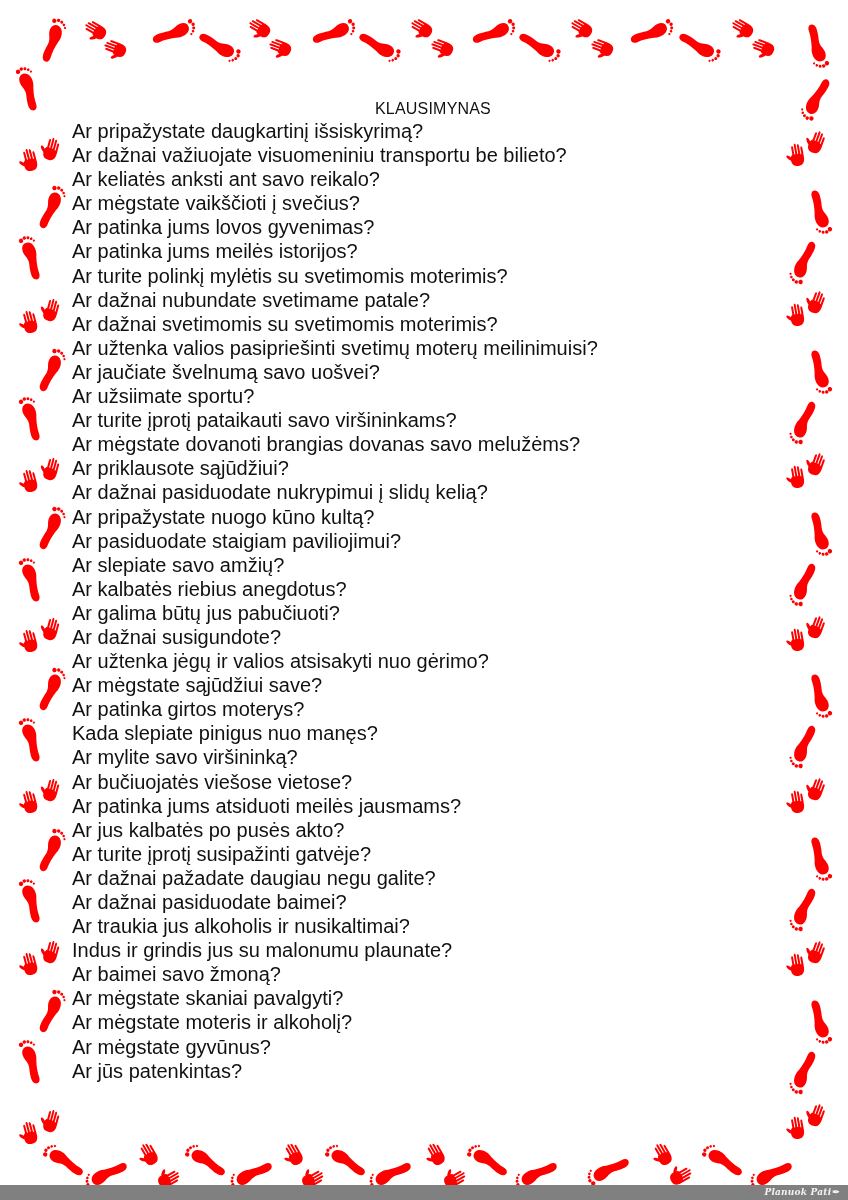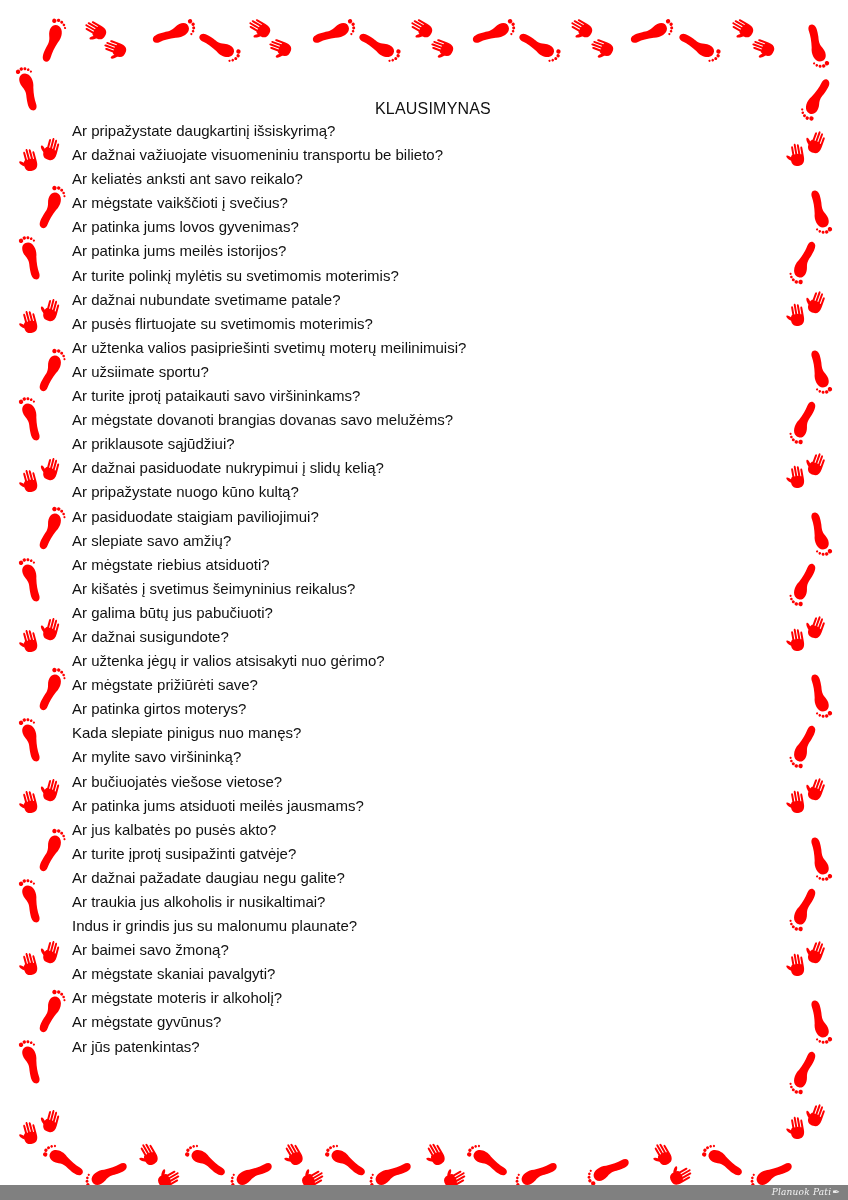--- a/index.html
+++ b/index.html
@@ -13,72 +13,73 @@
     .title {
       position: absolute; top: 74px; left: 8px; width: 848px;
       text-align: center; font-size: 16px; letter-spacing: 0.2px;
       padding-left: 0; box-sizing: border-box; margin-top: 26px;
     }
     .title span { position: relative; left: 1px; }
     .questions {
       position: absolute; left: 72px; top: 119px; margin: 0; padding: 0; list-style: none;
     }
     .questions li {
-      font-size: 15px; line-height: 24.1px; height: 24.1px; white-space: nowrap;
+      font-size: 20px; line-height: 24.1px; height: 24.1px; white-space: nowrap;
     }
     .border-layer { position: absolute; left: 0; top: 0; width: 848px; height: 1200px; pointer-events: none; }
     .bottom-bar {
       position: absolute; left: 0; top: 1185px; width: 848px; height: 15px;
       background: #808080;
     }
     .logo {
       position: absolute; right: 8px; top: 1187px;
       font-family: "DejaVu Serif", serif; font-style: italic;
-      font-size: 9px; color: #f2f2f2; letter-spacing: 0.2px;
+      font-size: 9px; color: #f2f2f2; letter-spacing: 0.2px; font-weight: bold;
     }
     .logo .quill { font-style: normal; font-size: 9px; margin-left: 1px; }
   </style>
 </head>
 <body>
 
 <div class="page">
   <div class="title"><span>KLAUSIMYNAS</span></div>
   <ul class="questions">
       <li>Ar pripažystate daugkartinį išsiskyrimą?</li>
       <li>Ar dažnai važiuojate visuomeniniu transportu be bilieto?</li>
       <li>Ar keliatės anksti ant savo reikalo?</li>
       <li>Ar mėgstate vaikščioti į svečius?</li>
       <li>Ar patinka jums lovos gyvenimas?</li>
       <li>Ar patinka jums meilės istorijos?</li>
       <li>Ar turite polinkį mylėtis su svetimomis moterimis?</li>
       <li>Ar dažnai nubundate svetimame patale?</li>
-      <li>Ar pusės flirtuojate su svetimomis moterimis?</li>
+      <li>Ar dažnai svetimomis su svetimomis moterimis?</li>
       <li>Ar užtenka valios pasipriešinti svetimų moterų meilinimuisi?</li>
+      <li>Ar jaučiate švelnumą savo uošvei?</li>
       <li>Ar užsiimate sportu?</li>
       <li>Ar turite įprotį pataikauti savo viršininkams?</li>
       <li>Ar mėgstate dovanoti brangias dovanas savo melužėms?</li>
       <li>Ar priklausote sąjūdžiui?</li>
       <li>Ar dažnai pasiduodate nukrypimui į slidų kelią?</li>
       <li>Ar pripažystate nuogo kūno kultą?</li>
       <li>Ar pasiduodate staigiam paviliojimui?</li>
       <li>Ar slepiate savo amžių?</li>
-      <li>Ar mėgstate riebius atsiduoti?</li>
-      <li>Ar kišatės į svetimus šeimyninius reikalus?</li>
+      <li>Ar kalbatės riebius anegdotus?</li>
       <li>Ar galima būtų jus pabučiuoti?</li>
       <li>Ar dažnai susigundote?</li>
       <li>Ar užtenka jėgų ir valios atsisakyti nuo gėrimo?</li>
-      <li>Ar mėgstate prižiūrėti save?</li>
+      <li>Ar mėgstate sąjūdžiui save?</li>
       <li>Ar patinka girtos moterys?</li>
       <li>Kada slepiate pinigus nuo manęs?</li>
       <li>Ar mylite savo viršininką?</li>
       <li>Ar bučiuojatės viešose vietose?</li>
       <li>Ar patinka jums atsiduoti meilės jausmams?</li>
       <li>Ar jus kalbatės po pusės akto?</li>
       <li>Ar turite įprotį susipažinti gatvėje?</li>
       <li>Ar dažnai pažadate daugiau negu galite?</li>
+      <li>Ar dažnai pasiduodate baimei?</li>
       <li>Ar traukia jus alkoholis ir nusikaltimai?</li>
       <li>Indus ir grindis jus su malonumu plaunate?</li>
       <li>Ar baimei savo žmoną?</li>
       <li>Ar mėgstate skaniai pavalgyti?</li>
       <li>Ar mėgstate moteris ir alkoholį?</li>
       <li>Ar mėgstate gyvūnus?</li>
       <li>Ar jūs patenkintas?</li>
     </ul>
 </div>
 

